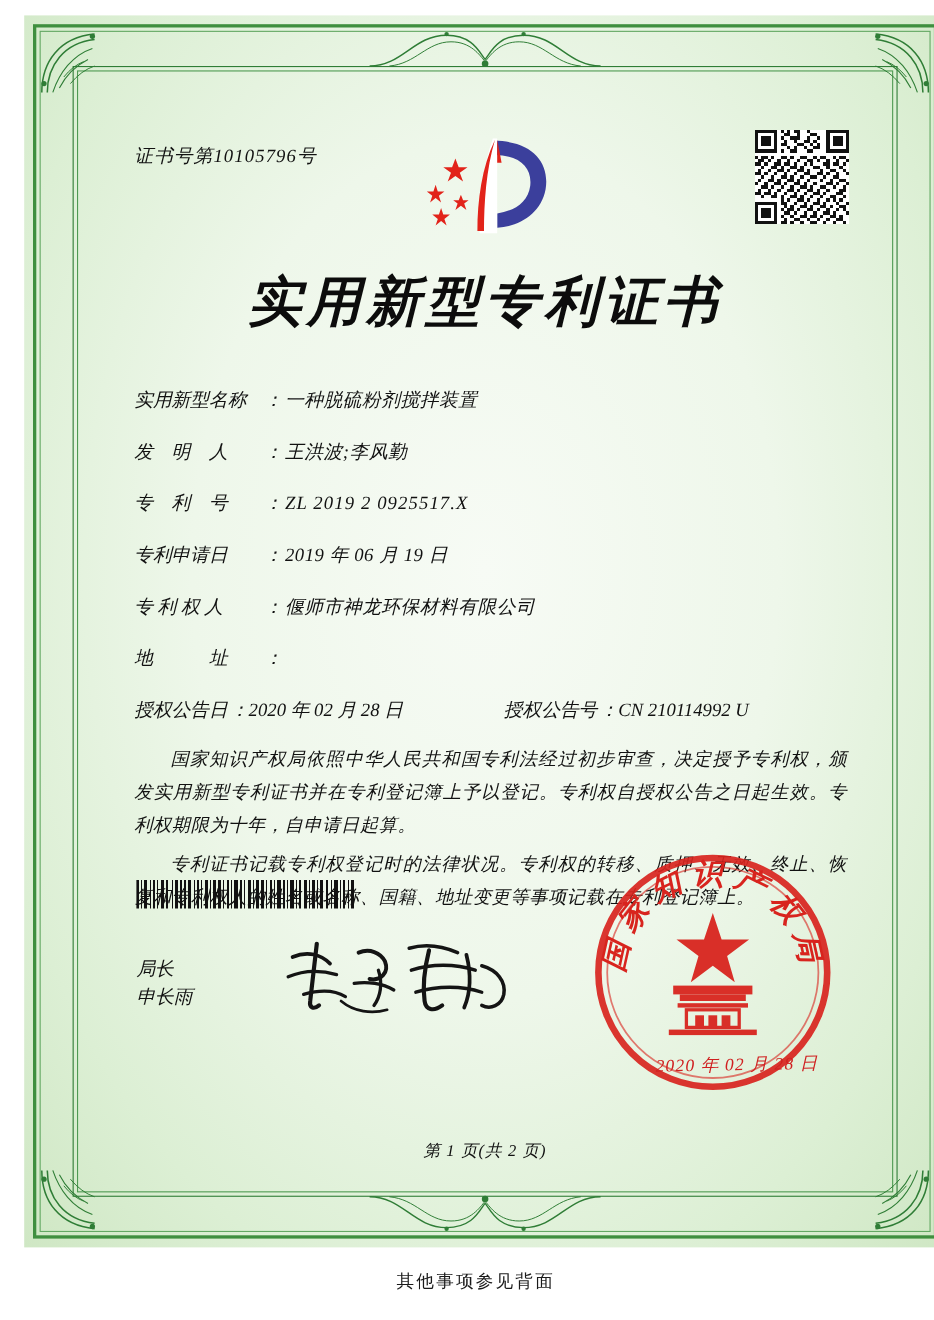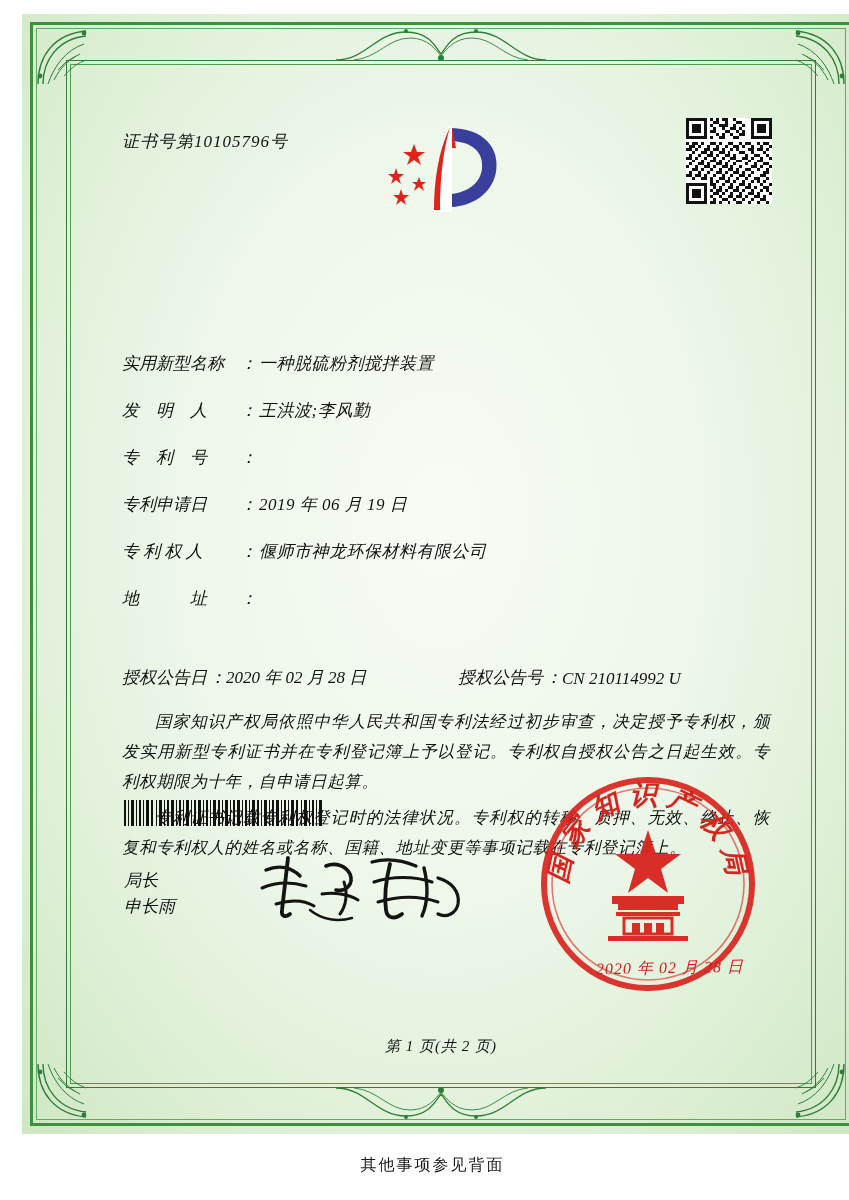--- a/index.html
+++ b/index.html
@@ -177,23 +177,22 @@
 
   .two-col {
     display: flex;
     align-items: baseline;
     font-size: 17px;
     color: #111;
     margin-bottom: 18px;
   }
   .two-col .cell {
     display: flex;
-    align-items: flex-end;
+    align-items: center;
     white-space: nowrap;
-    margin-top: 32px;
   }
   .two-col .cell.first { width: 336px; flex: 0 0 336px; }
   .two-col .lbl { margin-right: 2px; }
 
   
   .para {
     margin-top: 6px;
     font-size: 16.5px;
     line-height: 30px;
     color: #111;
@@ -593,38 +592,40 @@
 
         <g fill="#e2231a">
           <polygon points="48,30 51,38 59,38 52,43 55,51 48,46 41,51 44,43 37,38 45,38"></polygon>
           <polygon points="30,54 32,60 38,60 33,64 35,70 30,66 25,70 27,64 22,60 28,60"></polygon>
           <polygon points="35,75 37,81 43,81 38,85 40,91 35,87 30,91 32,85 27,81 33,81"></polygon>
           <polygon points="53,63 55,68 60,68 56,71 58,77 53,73 48,77 50,71 46,68 51,68"></polygon>
         </g>
       </svg>
     </div>
 
+    <div class="cert-title">实用新型专利证书</div>
 
     <div class="fields">
 
       <div class="field-row">
         <span class="field-label">实用新型名称</span>
         <span class="field-colon">：</span>
         <span class="field-value">一种脱硫粉剂搅拌装置</span>
       </div>
 
       <div class="field-row">
         <span class="field-label">发　明　人</span>
         <span class="field-colon">：</span>
         <span class="field-value">王洪波;李风勤</span>
       </div>
 
       <div class="field-row">
         <span class="field-label">专　利　号</span>
         <span class="field-colon">：</span>
+        <span class="field-value mono">ZL 2019 2 0925517.X</span>
       </div>
 
       <div class="field-row">
         <span class="field-label">专利申请日</span>
         <span class="field-colon">：</span>
         <span class="field-value">2019 年 06 月 19 日</span>
       </div>
 
       <div class="field-row">
         <span class="field-label">专 利 权 人</span>

